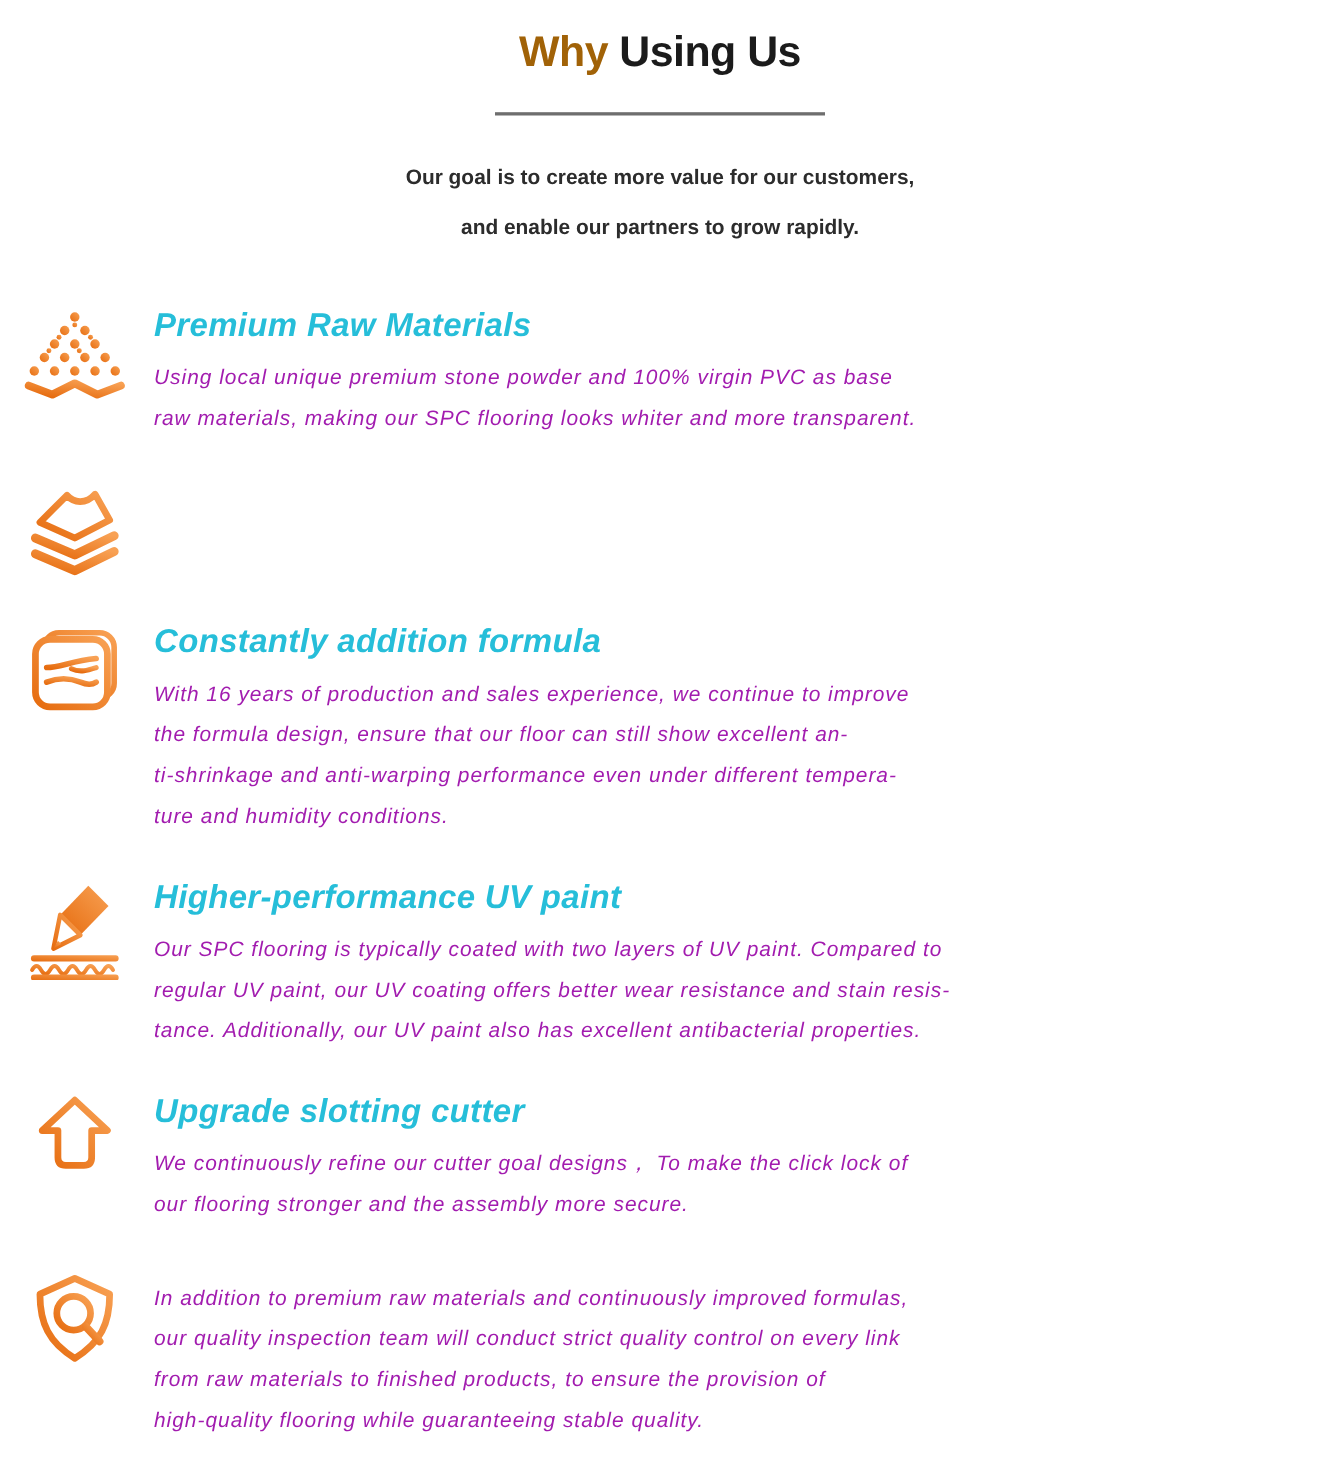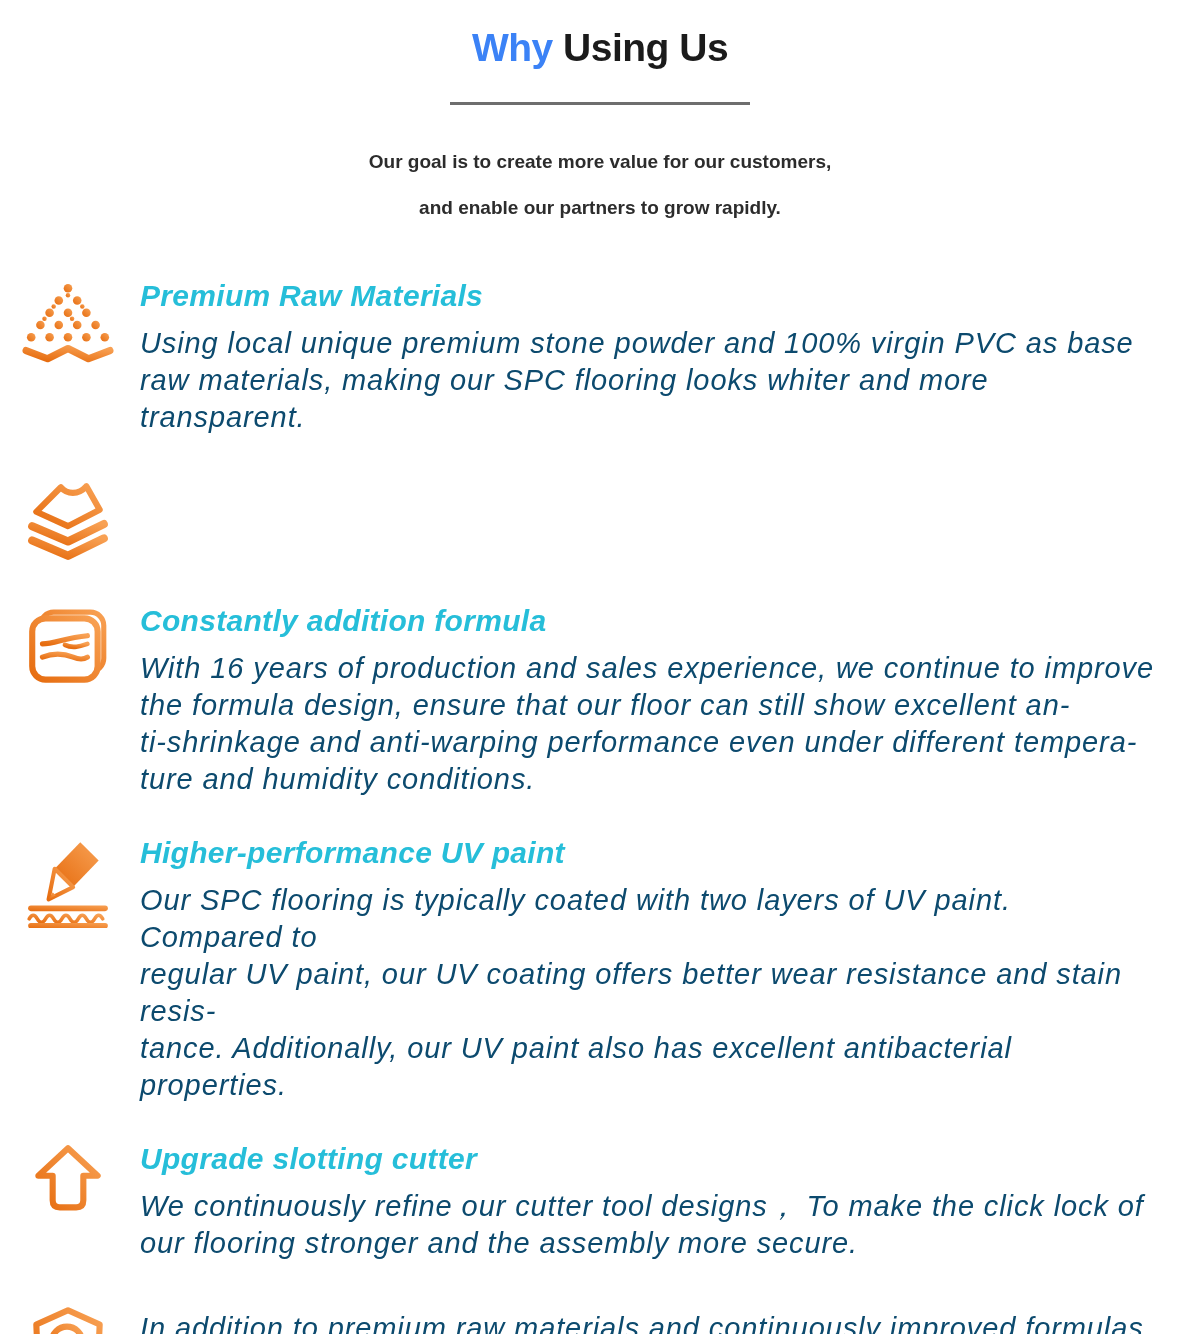--- a/index.html
+++ b/index.html
@@ -13,21 +13,21 @@
   .page { width: 1200px; padding: 26px 0 30px 0; }
 
   
   .header { text-align: center; }
   .page-title {
     font-size: 39px;
     font-weight: bold;
     letter-spacing: -0.5px;
     color: #1b1b1b;
   }
-  .page-title .hl { color: #3b82f6; }
+  .page-title .hl { color: #a16207; }
   .title-divider {
     width: 300px;
     height: 3px;
     background: #6e6e6e;
     margin: 32px auto 0 auto;
   }
   .subtitle {
     margin-top: 34px;
     font-size: 19px;
     font-weight: bold;
@@ -53,22 +53,22 @@
   .section-content { flex: 1; font-style: italic; }
   .section-heading {
     font-size: 30px;
     font-weight: bold;
     color: #26bed9;
     letter-spacing: 0.3px;
     margin-top: 2px;
   }
   .section-body {
     margin-top: 12px;
-    font-size: 29px;
-    color: #0c4a6e;
+    font-size: 19px;
+    color: #a21caf;
     letter-spacing: 0.9px;
     line-height: 37px;
     white-space: pre-line;
   }
 </style>
 </head>
 <body>
 
 <div class="page">
 
@@ -202,21 +202,21 @@
             </linearGradient>
           </defs>
           <path d="M45,6 L74,33 L60,33 L60,57 Q60,64 53,64 L37,64 Q30,64 30,57 L30,33 L16,33 Z" fill="none" stroke="url(#og5)" stroke-width="6" stroke-linejoin="round" stroke-linecap="round"></path>
           <path d="M28,72 H62" stroke="url(#og5)" stroke-width="5.5" stroke-linecap="round"></path>
           <path d="M31,80 H59" stroke="url(#og5)" stroke-width="5.5" stroke-linecap="round"></path>
           <path d="M36,88 H54" stroke="url(#og5)" stroke-width="5.5" stroke-linecap="round"></path>
         </svg>
       </div>
       <div class="section-content">
         <div class="section-heading">Upgrade slotting cutter</div>
-        <div class="section-body">We continuously refine our cutter tool designs， To make the click lock of
+        <div class="section-body">We continuously refine our cutter goal designs， To make the click lock of
 our flooring stronger and the assembly more secure.</div>
       </div>
     </div>
 
     <div class="section">
       <div class="icon-box">
         <svg viewBox="0 0 90 90">
           <defs>
             <linearGradient id="og6" x1="1" y1="0" x2="0" y2="1">
               <stop offset="0" stop-color="#f8a154"></stop>

